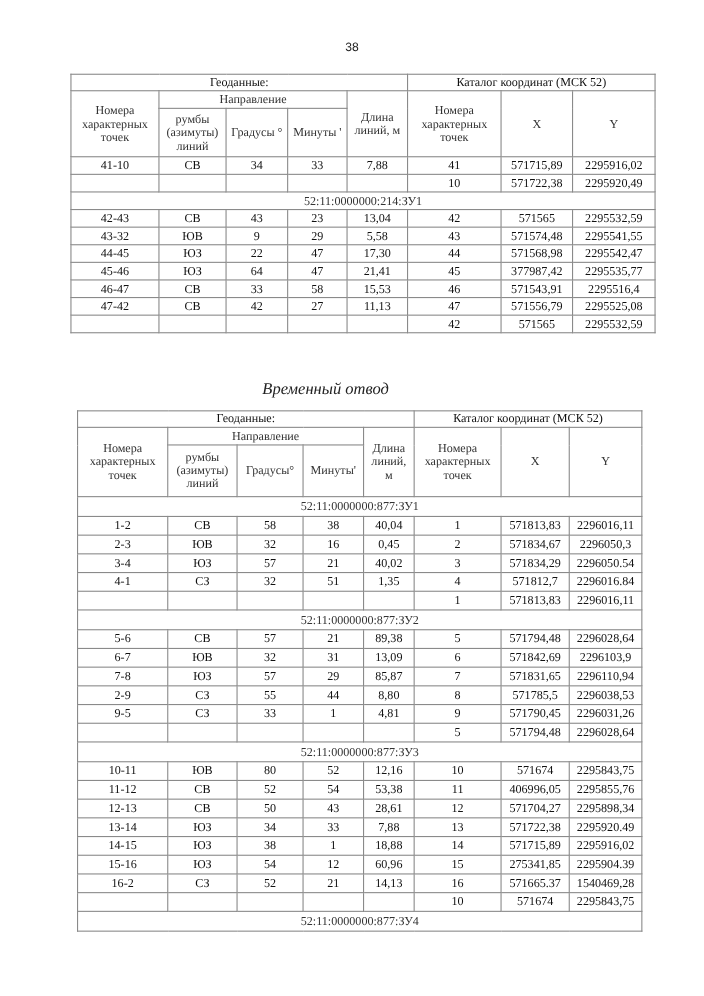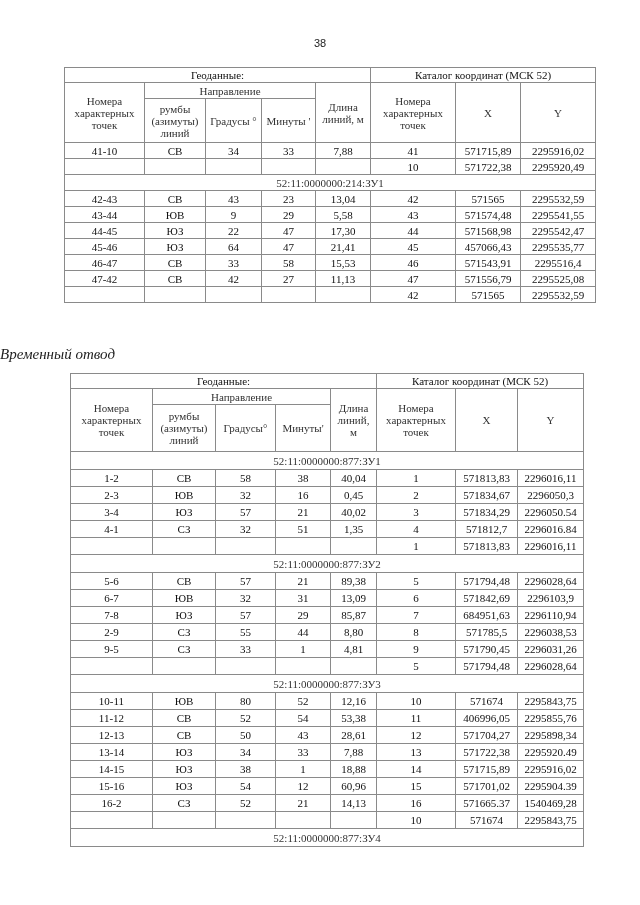--- a/index.html
+++ b/index.html
@@ -1,18 +1,18 @@
 <!DOCTYPE html>
 <html><head>
 <meta charset="utf-8">
 <style>
   html, body { margin: 0; padding: 0; background: #ffffff; }
   body { width: 640px; height: 905px; position: relative; overflow: hidden; font-family: "Liberation Serif", serif; color: #111; }
   .page-number { position: absolute; top: 37px; left: 0; width: 640px; text-align: center; font-family: "Liberation Sans", sans-serif; font-size: 11px; color: #222; }
-  .section-title { position: absolute; top: 346px; left: 0; width: 592px; font-style: italic; font-size: 15px; color: #222; }
+  .section-title { position: absolute; top: 346px; left: 0; width: 592px; text-align: center; font-style: italic; font-size: 15px; color: #222; }
   table.geo { position: absolute; border-collapse: collapse; font-size: 11px; table-layout: fixed; }
   table.geo td { border: 1px solid #8a8a8a; padding: 0 3px; text-align: center; line-height: 12px; overflow: hidden; white-space: nowrap; }
   table.geo { border: 1.5px solid #222; }
   td.left { text-align: right; }
   td.right { text-align: left; }
   td.hdr { white-space: normal !important; line-height: 13px; font-size: 11px; color: #333; }
   td.section { letter-spacing: 0; color: #333; }
   td.cat { border-left: 1.5px solid #222 !important; margin-left: 11px; }
   #t1 { top: 67px; left: 64px; width: 531px; }
   #t2 { top: 373px; left: 70px; width: 513px; }
@@ -86,21 +86,21 @@
         <td>42-43</td>
         <td>СВ</td>
         <td>43</td>
         <td>23</td>
         <td class="right">13,04</td>
         <td class="cat">42</td>
         <td>571565</td>
         <td>2295532,59</td>
       </tr>
       <tr class="data">
-        <td>43-44</td>
+        <td>43-32</td>
         <td>ЮВ</td>
         <td>9</td>
         <td>29</td>
         <td class="right">5,58</td>
         <td class="cat">43</td>
         <td>571574,48</td>
         <td>2295541,55</td>
       </tr>
       <tr class="data">
         <td>44-45</td>
@@ -112,21 +112,21 @@
         <td>571568,98</td>
         <td>2295542,47</td>
       </tr>
       <tr class="data">
         <td>45-46</td>
         <td>ЮЗ</td>
         <td>64</td>
         <td>47</td>
         <td class="right">21,41</td>
         <td class="cat">45</td>
-        <td>457066,43</td>
+        <td>377987,42</td>
         <td>2295535,77</td>
       </tr>
       <tr class="data">
         <td>46-47</td>
         <td>СВ</td>
         <td>33</td>
         <td>58</td>
         <td class="right">15,53</td>
         <td class="cat">46</td>
         <td>571543,91</td>
@@ -264,21 +264,21 @@
         <td>571842,69</td>
         <td>2296103,9</td>
       </tr>
       <tr class="data">
         <td>7-8</td>
         <td>ЮЗ</td>
         <td>57</td>
         <td>29</td>
         <td class="right">85,87</td>
         <td class="cat">7</td>
-        <td>684951,63</td>
+        <td>571831,65</td>
         <td>2296110,94</td>
       </tr>
       <tr class="data">
         <td>2-9</td>
         <td>СЗ</td>
         <td>55</td>
         <td>44</td>
         <td class="right">8,80</td>
         <td class="cat">8</td>
         <td>571785,5</td>
@@ -357,21 +357,21 @@
         <td>571715,89</td>
         <td>2295916,02</td>
       </tr>
       <tr class="data">
         <td>15-16</td>
         <td>ЮЗ</td>
         <td>54</td>
         <td>12</td>
         <td class="right">60,96</td>
         <td class="cat">15</td>
-        <td>571701,02</td>
+        <td>275341,85</td>
         <td>2295904.39</td>
       </tr>
       <tr class="data">
         <td>16-2</td>
         <td>СЗ</td>
         <td>52</td>
         <td>21</td>
         <td class="right">14,13</td>
         <td class="cat">16</td>
         <td>571665.37</td>

